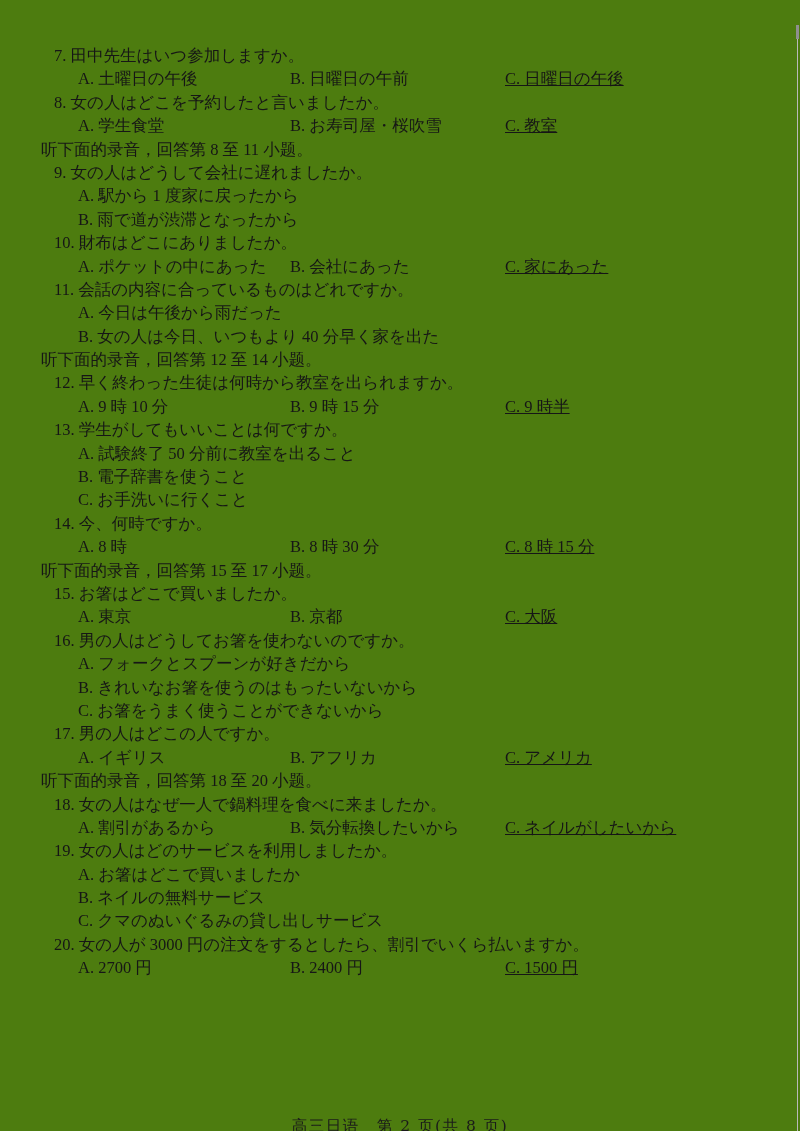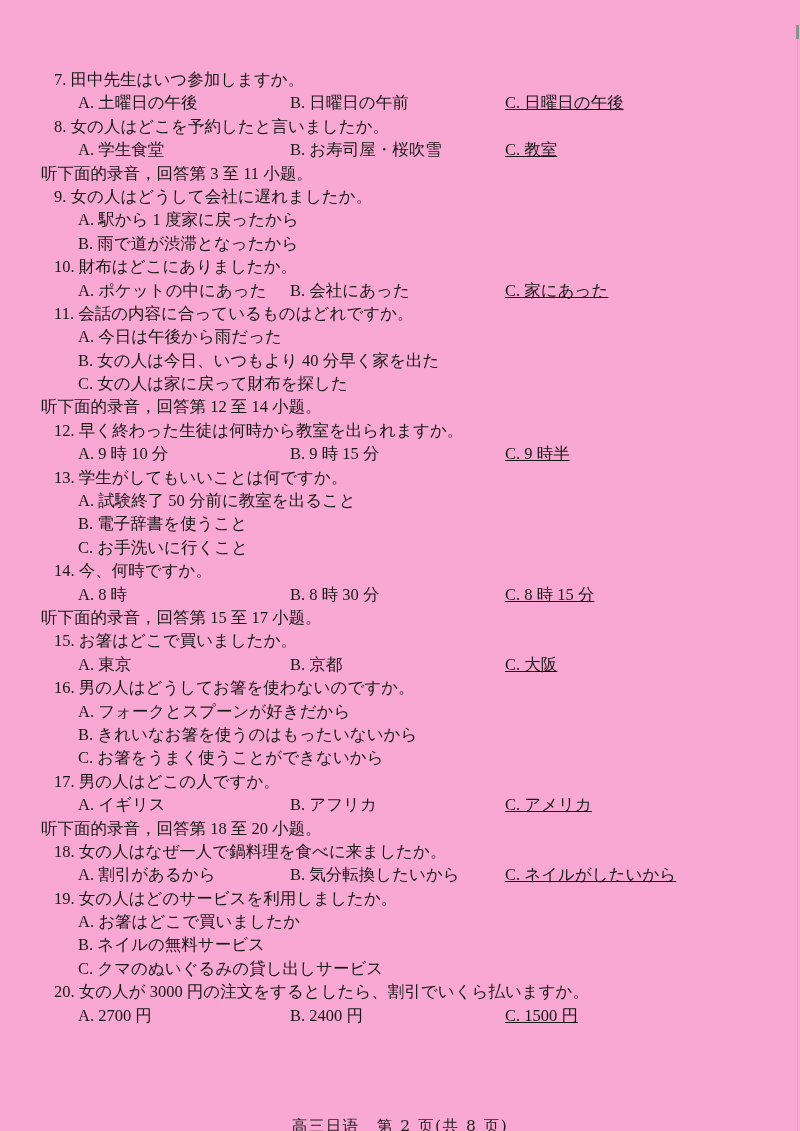--- a/index.html
+++ b/index.html
@@ -5,23 +5,23 @@
   html, body {
     margin: 0;
     padding: 0;
     background: #ffffff;
   }
   .sheet {
     position: relative;
     width: 800px;
     height: 1131px;
     margin: 0;
-    background: #f9a8d4;
+    background: #4d7c0f;
     box-sizing: border-box;
-    padding: 68px 28px 0 40px;
+    padding: 44px 28px 0 40px;
     overflow: hidden;
     font-family: "Liberation Serif", "DejaVu Serif", serif;
     color: #161616;
   }
   .line {
     font-size: 16.5px;
     line-height: 23.4px;
     height: 23.4px;
     white-space: nowrap;
   }
@@ -75,37 +75,36 @@
     <span class="optC">C. 日曜日の午後</span>
   </div>
 
   <div class="line q">8. 女の人はどこを予約したと言いましたか。</div>
   <div class="line opts">
     <span class="optA">A. 学生食堂</span>
     <span class="optB">B. お寿司屋・桜吹雪</span>
     <span class="optC">C. 教室</span>
   </div>
 
-  <div class="line section">听下面的录音，回答第 3 至 11 小题。</div>
+  <div class="line section">听下面的录音，回答第 8 至 11 小题。</div>
 
   <div class="line q">9. 女の人はどうして会社に遅れましたか。</div>
   <div class="line optline">A. 駅から 1 度家に戻ったから</div>
   <div class="line optline">B. 雨で道が渋滞となったから</div>
 
   <div class="line q">10. 財布はどこにありましたか。</div>
   <div class="line opts">
     <span class="optA">A. ポケットの中にあった</span>
     <span class="optB">B. 会社にあった</span>
     <span class="optC">C. 家にあった</span>
   </div>
 
   <div class="line q">11. 会話の内容に合っているものはどれですか。</div>
   <div class="line optline">A. 今日は午後から雨だった</div>
   <div class="line optline">B. 女の人は今日、いつもより 40 分早く家を出た</div>
-  <div class="line optline">C. 女の人は家に戻って財布を探した</div>
 
   <div class="line section">听下面的录音，回答第 12 至 14 小题。</div>
 
   <div class="line q">12. 早く終わった生徒は何時から教室を出られますか。</div>
   <div class="line opts">
     <span class="optA">A. 9 時 10 分</span>
     <span class="optB">B. 9 時 15 分</span>
     <span class="optC">C. 9 時半</span>
   </div>
 

